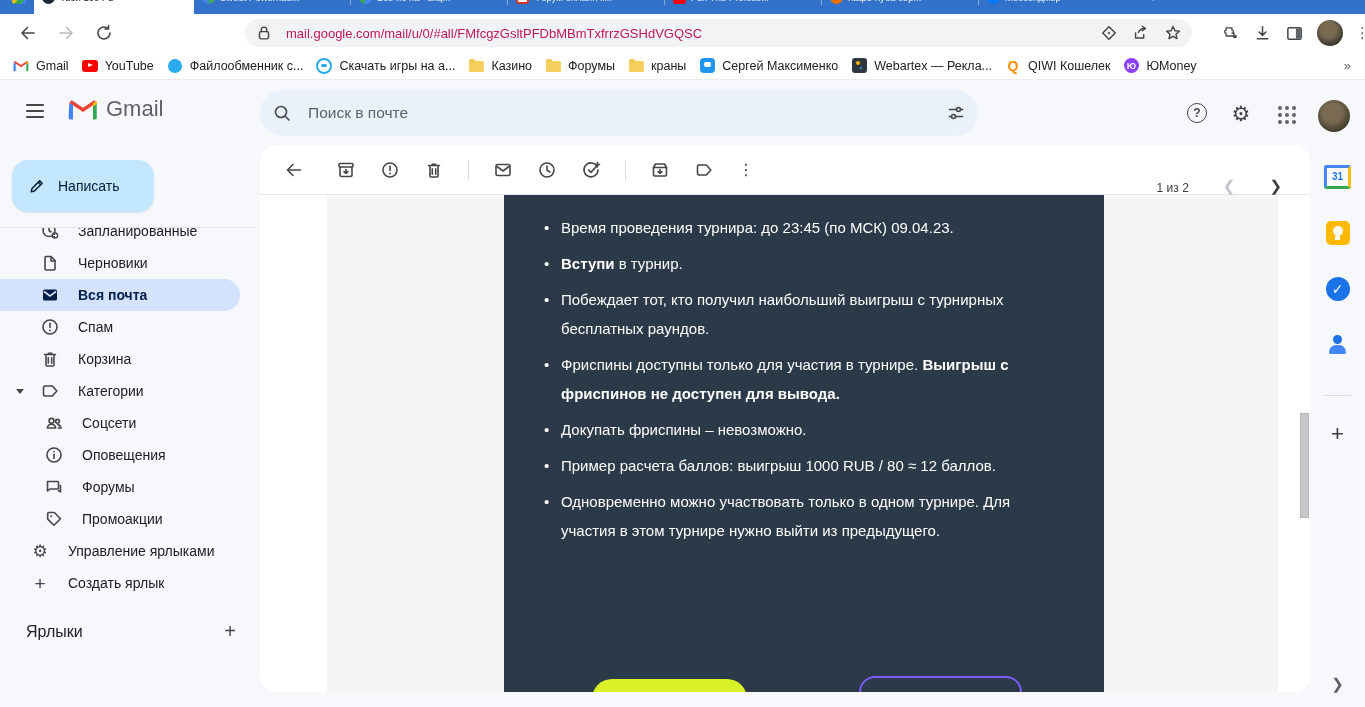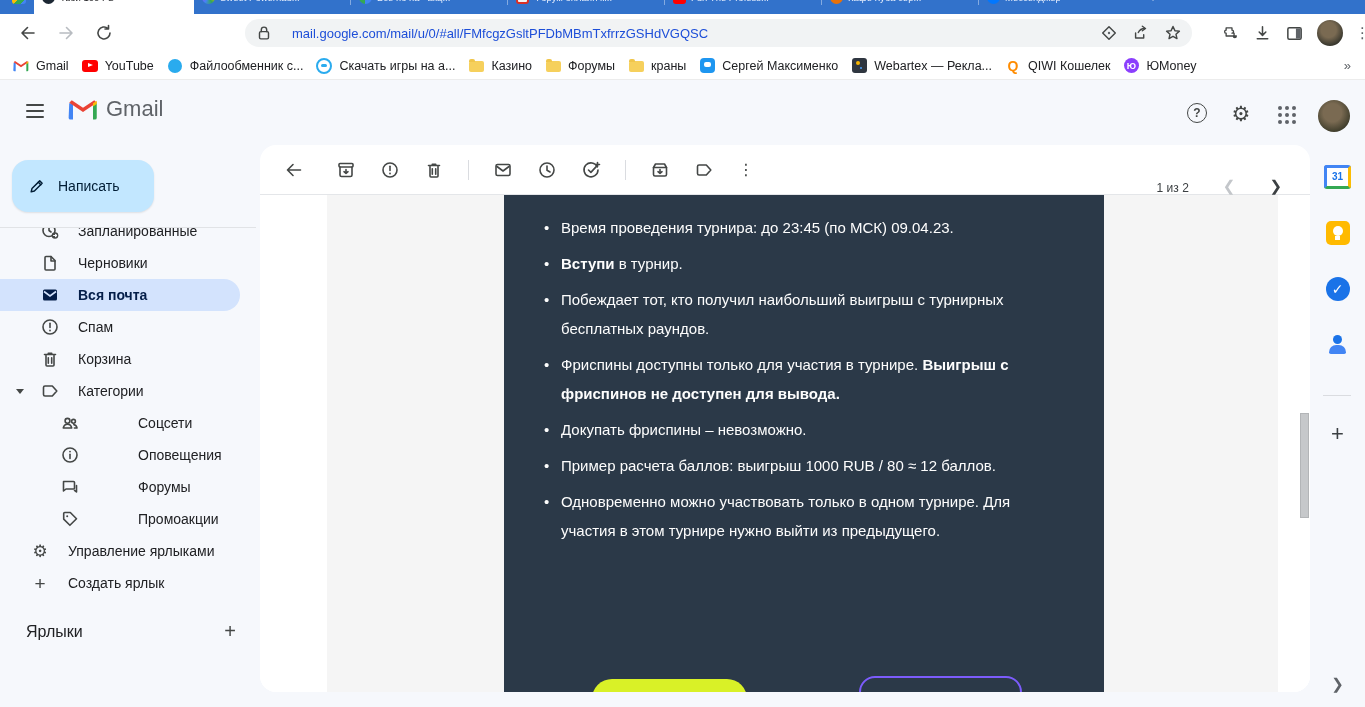--- a/index.html
+++ b/index.html
@@ -27,21 +27,21 @@
   .fav5{background:#e8710a;}
   .fav6{background:#0077ff;}
   .newtab{color:#fff;font-size:14px;margin-left:10px;}
 
   
   #btoolbar{position:absolute;left:0;top:14px;width:1365px;height:38px;background:#fff;display:flex;align-items:center;}
   .nav-ic{font-size:17px;color:#5f6368;margin-left:18px;}
   .nav-fwd{color:#b8bcc1;}
   #omnibox{position:absolute;left:245px;top:5px;width:947px;height:28px;background:#f1f3f4;border-radius:14px;
     display:flex;align-items:center;padding:0 10px;box-sizing:border-box;}
-  #url-text{font-size:13px;color:#1d4ed8;margin-left:19px;flex:1;white-space:nowrap;overflow:hidden;}
+  #url-text{font-size:13px;color:#be185d;margin-left:13px;flex:1;white-space:nowrap;overflow:hidden;}
   .omni-ic{margin-left:14px;}
   .tb-right{position:absolute;top:0;height:38px;display:flex;align-items:center;}
   .tb-btn{margin-left:13px;}
   #avatar-browser{width:26px;height:26px;border-radius:50%;margin-left:13px;
     background:radial-gradient(circle at 45% 38%,#7a6a52 0 35%,#3c3a30 70%,#23241f);}
   .kebab{font-size:15px;color:#5f6368;margin-left:12px;letter-spacing:0;}
 
   
   #bookmarks{position:absolute;left:0;top:52px;width:1365px;height:28px;background:#fff;display:flex;align-items:center;
     border-bottom:1px solid #ececec;box-sizing:border-box;}
@@ -91,21 +91,21 @@
     display:flex;align-items:center;box-shadow:0 1px 2px rgba(0,0,0,.1);}
   #compose-label{font-size:14px;font-weight:500;color:#001d35;margin-left:12px;}
   #slist{position:absolute;left:0;top:82px;width:256px;border-top:1px solid #e1e3e6;}
   .clip1{height:19px;overflow:hidden;}
   .clip1 .srow{margin-top:-13px;}
   .srow{height:32px;display:flex;align-items:center;padding-left:40px;box-sizing:border-box;}
   .srow .sic{width:20px;height:20px;flex:0 0 20px;display:flex;align-items:center;justify-content:center;}
   .slabel{font-size:14px;color:#202124;margin-left:18px;white-space:nowrap;}
   .srow.sel{background:#d3e3fd;width:240px;border-radius:0 20px 20px 0;padding-left:40px;}
   .srow.sel .slabel{font-weight:bold;color:#041e49;}
-  .srow.indent{padding-left:60px;gap:40px;}
+  .srow.indent{padding-left:44px;}
   .srow.sys{padding-left:30px;}
   .caret{width:0;height:0;border-left:4px solid transparent;border-right:4px solid transparent;border-top:5px solid #444746;
     position:absolute;left:16px;}
   .glyph-ic{font-size:17px;color:#444746;line-height:1;}
   #labels-hdr{position:absolute;left:26px;top:475px;width:210px;display:flex;align-items:center;justify-content:space-between;}
   #labels-title{font-size:16px;color:#202124;}
   #labels-plus{font-size:20px;color:#444746;}
 
   
   #card{position:absolute;left:260px;top:145px;width:1050px;height:547px;background:#fff;border-radius:16px;overflow:hidden;}
@@ -348,20 +348,36 @@
     </div>
   <div id="glogo">
     <svg width="30" height="23" viewBox="0 0 24 18">
         <path fill="#4285f4" d="M1 4h3v13H2a1.5 1.5 0 0 1-1.5-1.5z"></path>
         <path fill="#34a853" d="M20 4h3v11.5A1.5 1.5 0 0 1 21.5 17H20z"></path>
         <path fill="#ea4335" d="M1 3.5L12 11 23 3.5 21 1.5 12 7.5 3 1.5z"></path>
         <path fill="#fbbc04" d="M20 4l3-2v2.5l-3 2z"></path>
       </svg>
     <span id="glogo-text">Gmail</span>
   </div>
+  <div id="gsearch">
+    <span class="hdr-btn" style="position:static;">
+      <svg class="ic" width="20" height="20" viewBox="0 0 20 20">
+          <circle cx="9" cy="9" r="5.5"></circle>
+          <path d="M13.2 13.2l3.8 3.8"></path>
+        </svg>
+      </span>
+    <input placeholder="Поиск в почте" style="">
+    <span class="hdr-btn" style="position:static;">
+      <svg class="ic" width="20" height="20" viewBox="0 0 20 20">
+          <path d="M3.5 6.5h7 M14.5 6.5h2 M3.5 13.5h2 M9.5 13.5h7"></path>
+          <circle cx="12.5" cy="6.5" r="2"></circle>
+          <circle cx="7.5" cy="13.5" r="2"></circle>
+        </svg>
+      </span>
+  </div>
   <span class="hdr-btn" style="left:1183px;">
       <span id="help-circle">?</span>
     </span>
   <span class="hdr-btn" style="left:1227px;">
       <span id="gear-glyph">⚙</span>
     </span>
   <span class="hdr-btn" style="left:1271px;">
       <span id="grid-dots"></span>
     </span>
 </div>

